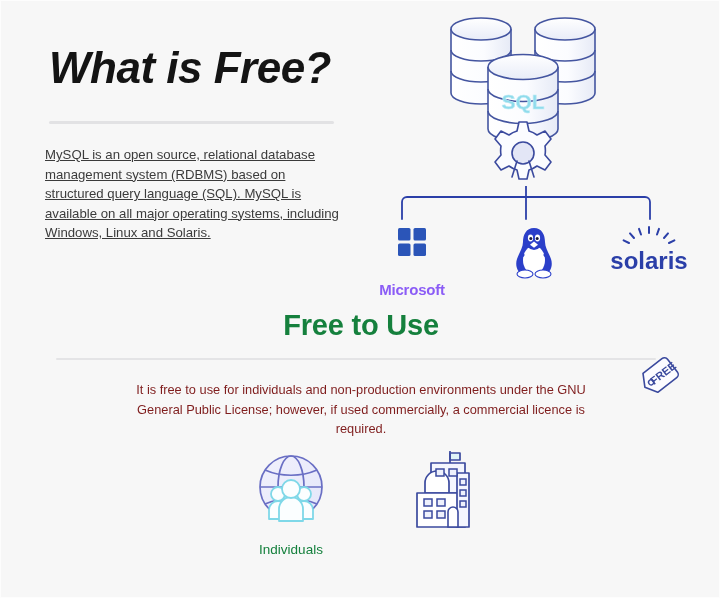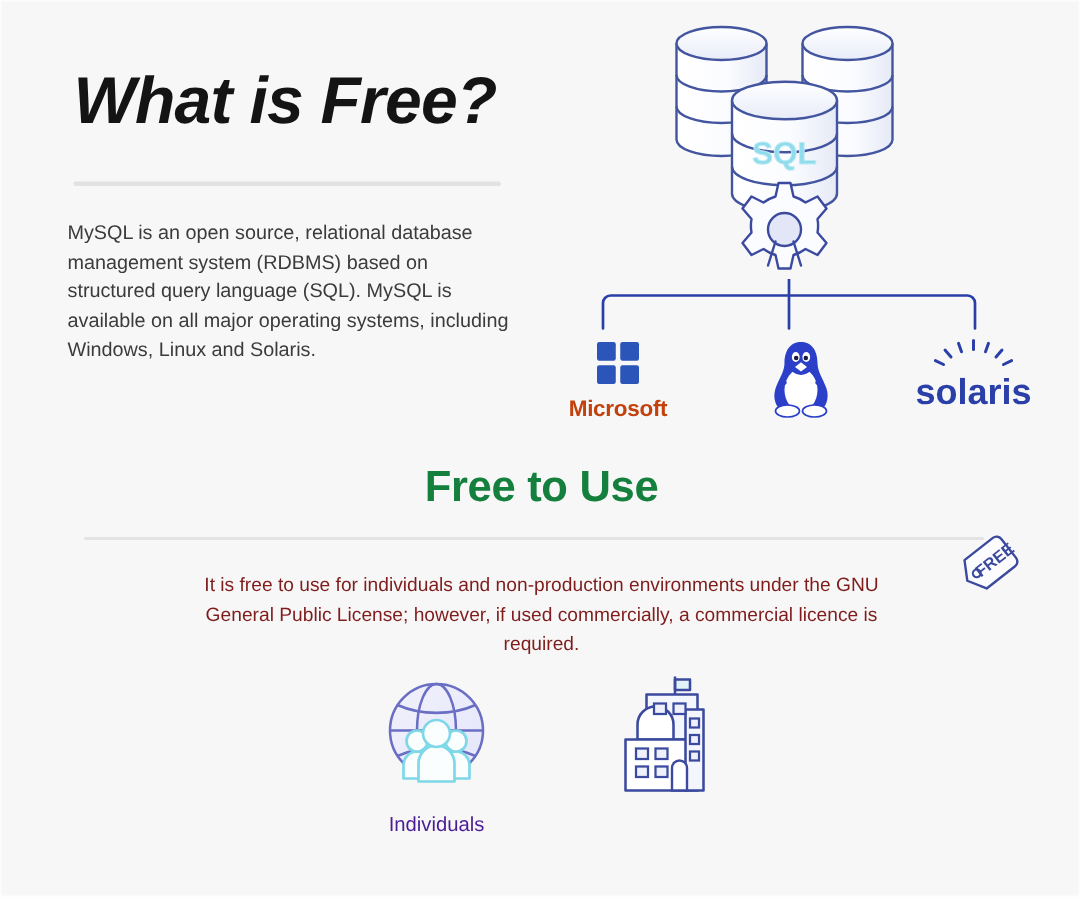--- a/index.html
+++ b/index.html
@@ -41,20 +41,21 @@
     border-radius: 2px;
   }
   .intro-text {
     position: absolute;
     left: 44px;
     top: 144px;
     width: 300px;
     font-size: 13.2px;
     line-height: 19.5px;
     color: #3b3b3b;
+    text-decoration: underline;
   }
 
   
   .section-title {
     position: absolute;
     left: 0;
     top: 308px;
     width: 720px;
     text-align: center;
     font-size: 29px;
@@ -88,22 +89,22 @@
   .connector { position: absolute; left: 375px; top: 185px; }
   .os-row { position: absolute; left: 350px; top: 218px; width: 350px; height: 72px; }
   .os-item {
     position: absolute;
     text-align: center;
     width: 110px;
   }
   .os-label {
     font-size: 15px;
     font-weight: bold;
-    color: #c2410c;
-    margin-top: 0;
+    color: #8b5cf6;
+    margin-top: 18px;
     letter-spacing: -0.2px;
   }
   .os-microsoft { left: 6px; top: 6px; }
   .os-linux { left: 128px; top: 4px; }
   .os-solaris { left: 243px; top: 6px; }
 
   .free-tag { position: absolute; left: 636px; top: 348px; }
 
   
   .bottom-icons {
@@ -112,21 +113,21 @@
     top: 442px;
     width: 720px;
     height: 150px;
   }
   .bi-item { position: absolute; text-align: center; }
   .bi-individuals { left: 225px; top: 0; width: 130px; }
   .bi-nonprod { left: 372px; top: 0; width: 136px; }
   .bi-label {
     font-size: 13.5px;
     line-height: 18px;
-    color: #4c1d95;
+    color: #15803d;
     margin-top: 6px;
   }
   .bi-icon-wrap { height: 92px; display: flex; align-items: center; justify-content: center; }
 </style>
 </head>
 <body>
 
 <div id="infographic">
 
   <div class="title">What is Free?</div>

